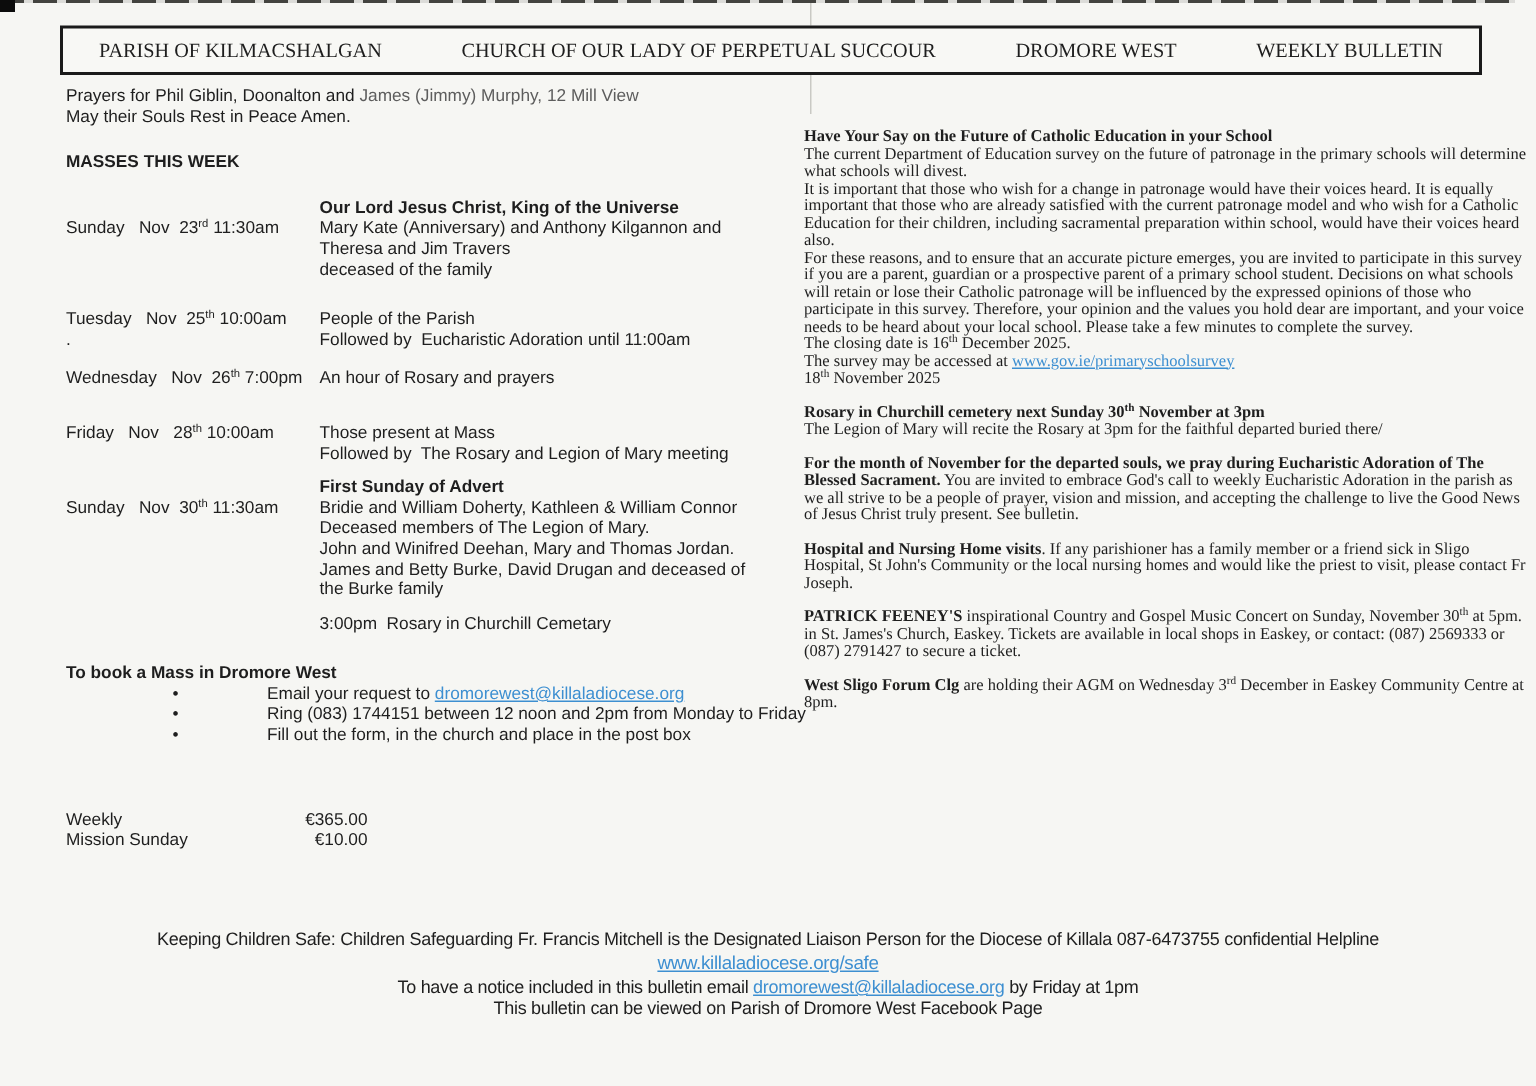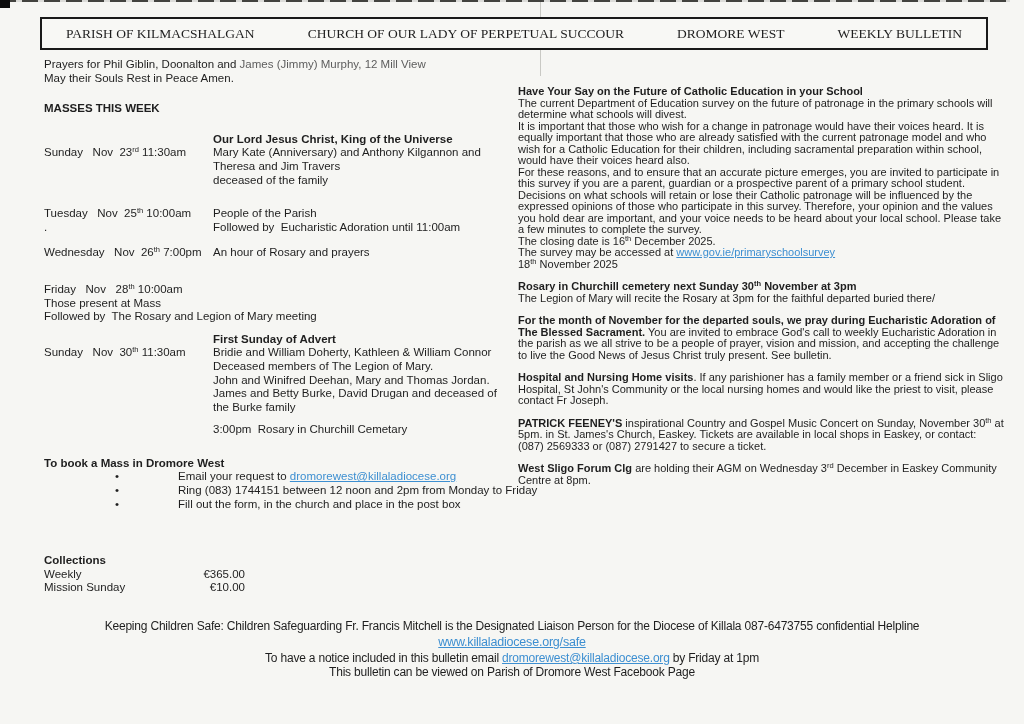--- a/index.html
+++ b/index.html
@@ -30,33 +30,33 @@
   
   .left-col { position:absolute; left:44px; top:58px; width:472px; }
   .prayers-light { color:#5d5d5d; }
   .masses-title { font-weight:bold; margin-top:17px; }
   .mass-row { display:flex; }
   .mass-date { width:169px; flex:none; white-space:pre; }
   .mass-date.has-heading { padding-top:13.6px; }
   .mass-details { width:300px; flex:none; }
   .mass-details div { white-space:pre; }
   .mt18 { margin-top:17px; } .mt24 { margin-top:20px; } .mt12 { margin-top:12px; }
-  .mt23 { margin-top:23px;flex-direction:column; } .mt9 { margin-top:9px; }
+  .mt23 { margin-top:23px; } .mt9 { margin-top:9px; }
   .mass-extra { margin-top:9px; padding-left:169px; white-space:pre; }
   .booking { margin-top:20px; }
   .bullet-row { padding-left:71px; white-space:pre; }
   .bullet-dot { display:inline-block; width:63px; }
   .collections { margin-top:43px; }
   .col-row { display:flex; }
   .col-label { width:116px; flex:none; }
   .col-amount { width:85px; flex:none; text-align:right; }
 
   
-  .right-col { position:absolute; left:518px; top:86px; width:486px;
-    font-size:11px; line-height:11.5px; }
+  .right-col { position:absolute; left:536px; top:86px; width:486px;
+    font-size:11px; line-height:11.5px;font-family:Liberation Serif, serif; }
   .sect { margin-top:11px; }
 
   
   .footer-line { position:absolute; left:0; width:1024px; text-align:center;
     font-size:12px; letter-spacing:-0.2px; }
   .f1 { top:620px; }
   .f2 { top:636px; font-size:12.5px; }
   .f3 { top:652px; }
   .f4 { top:666px; }
   .footer-row { position:absolute; left:0; top:680px; width:1024px; height:16px; font-size:11.5px; letter-spacing:-0.2px;margin-top:48px; }
@@ -136,21 +136,20 @@
     <div class="mass-extra">3:00pm  Rosary in Churchill Cemetary</div>
 
     <div class="booking">
       <div class="b">To book a Mass in Dromore West</div>
       <div class="bullet-row"><span class="bullet-dot">•</span><span>Email your request to </span><a class="link">dromorewest@killaladiocese.org</a></div>
       <div class="bullet-row"><span class="bullet-dot">•</span><span>Ring (083) 1744151 between 12 noon and 2pm from Monday to Friday</span></div>
       <div class="bullet-row"><span class="bullet-dot">•</span><span>Fill out the form, in the church and place in the post box</span></div>
     </div>
 
     <div class="collections">
-      <div class="b">Collections</div>
       <div class="col-row">
         <span class="col-label">Weekly</span>
         <span class="col-amount">€365.00</span>
       </div>
       <div class="col-row">
         <span class="col-label">Mission Sunday</span>
         <span class="col-amount">€10.00</span>
       </div>
     </div>
 

